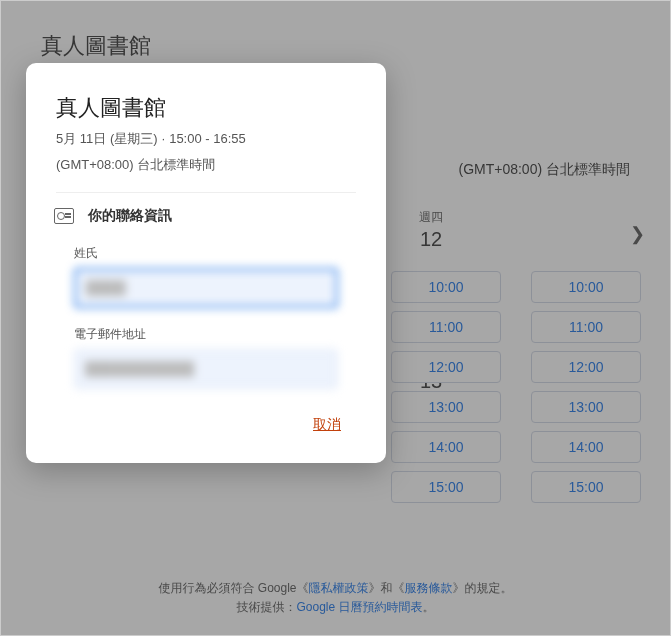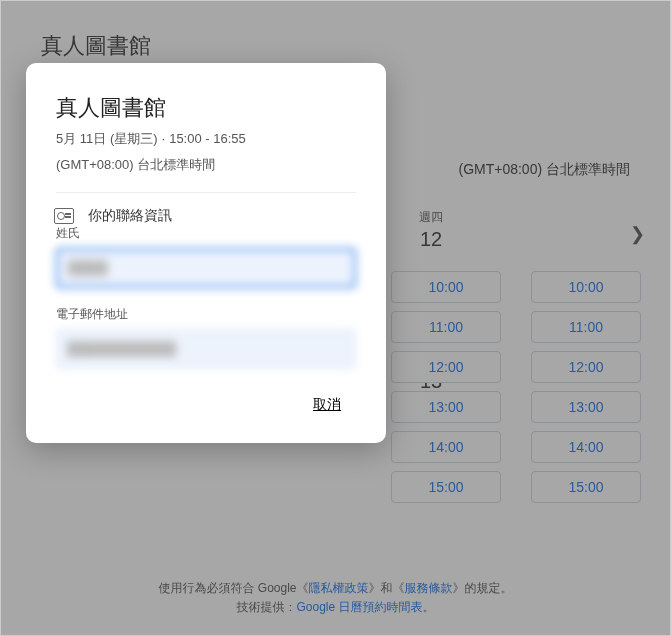--- a/index.html
+++ b/index.html
@@ -110,22 +110,22 @@
       position: relative; flex-shrink: 0;
     }
     .contact-icon::before {
       content: ""; position: absolute; left: 2px; top: 3px; width: 6px; height: 6px;
       border: 1.5px solid #666; border-radius: 50%;
     }
     .contact-icon::after {
       content: ""; position: absolute; right: 2px; top: 4px; width: 6px; height: 1.5px;
       background: #666; box-shadow: 0 3px 0 #666;
     }
-    .contact-label { font-size: 14px; color: #333; }
-    .fields { padding: 0 30px; }
+    .contact-label { font-size: 14px; color: #333; font-weight: bold; }
+    .fields { padding: 0 48px; margin-top: 20px; }
     .field { margin-bottom: 18px; }
     .field-label { font-size: 12px; color: #555; margin-bottom: 6px; display: block; }
     .field-input {
       width: 100%;
       height: 40px;
       border: 1px solid #d6e2f5;
       background: #edf3fd;
       border-radius: 4px;
       padding: 0 10px;
       font-size: 14px;
@@ -141,21 +141,21 @@
       padding: 0 25px;
       margin-top: 10px;
     }
     .btn {
       padding: 9px 20px;
       border-radius: 4px;
       font-size: 14px;
       cursor: pointer;
       border: none;
     }
-    .btn-cancel { background: transparent; color: #000000; text-decoration: underline; }
+    .btn-cancel { background: transparent; color: #c2410c; text-decoration: underline; }
     .btn-primary { background: #1a73e8; color: #fff; }
   </style>
 </head>
 <body>
 
 <div class="page">
   <div class="page-title">真人圖書館</div>
   <div class="tz-text">(GMT+08:00) 台北標準時間</div>
 
   <div class="day-headers">

